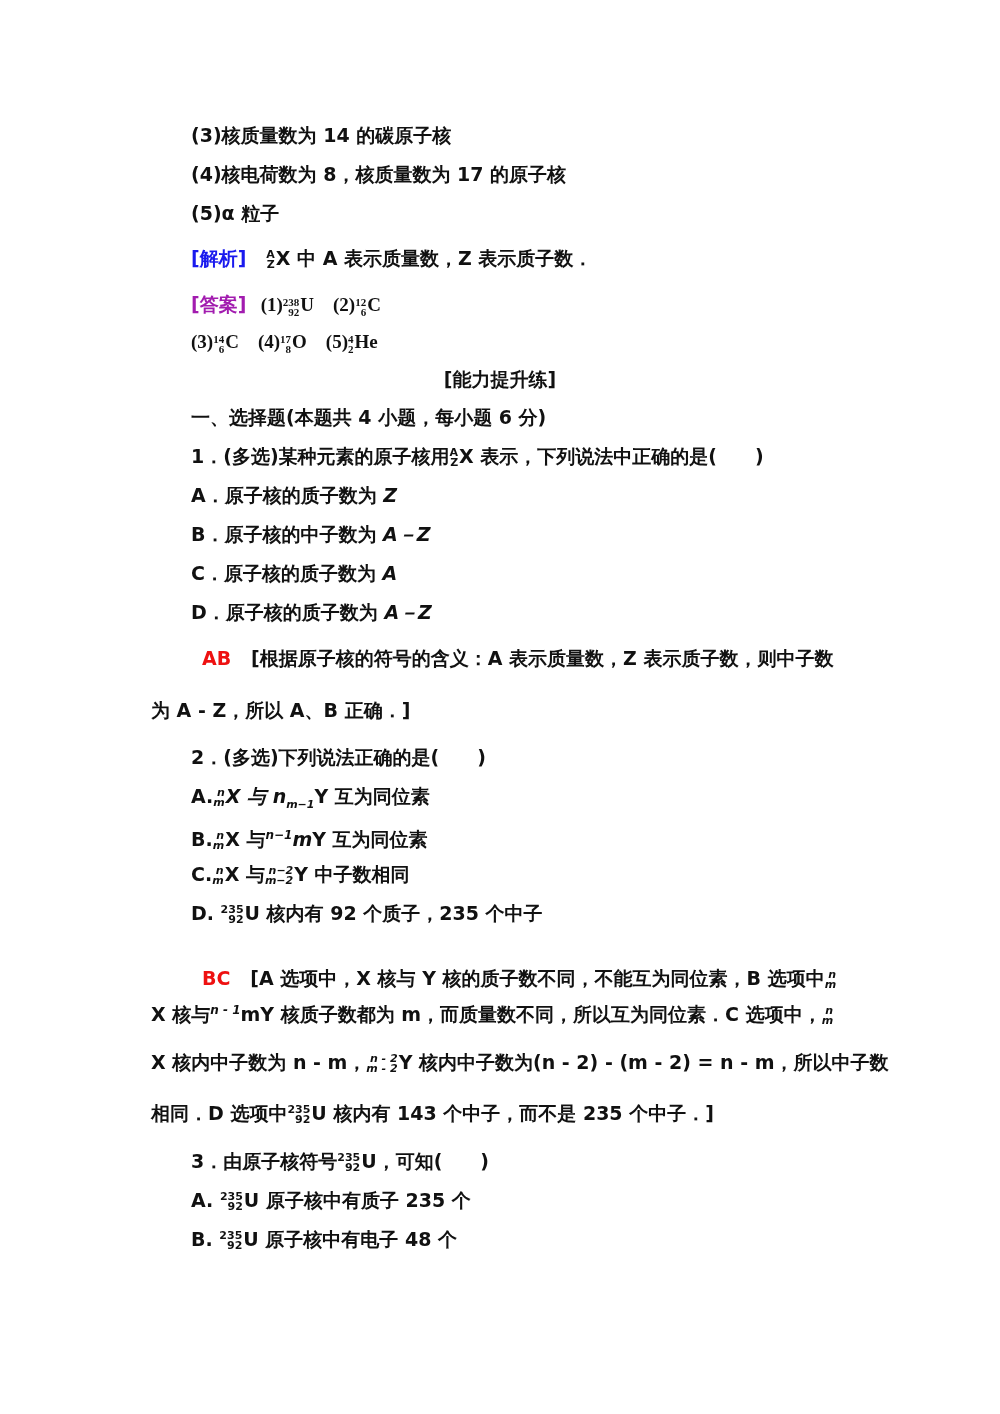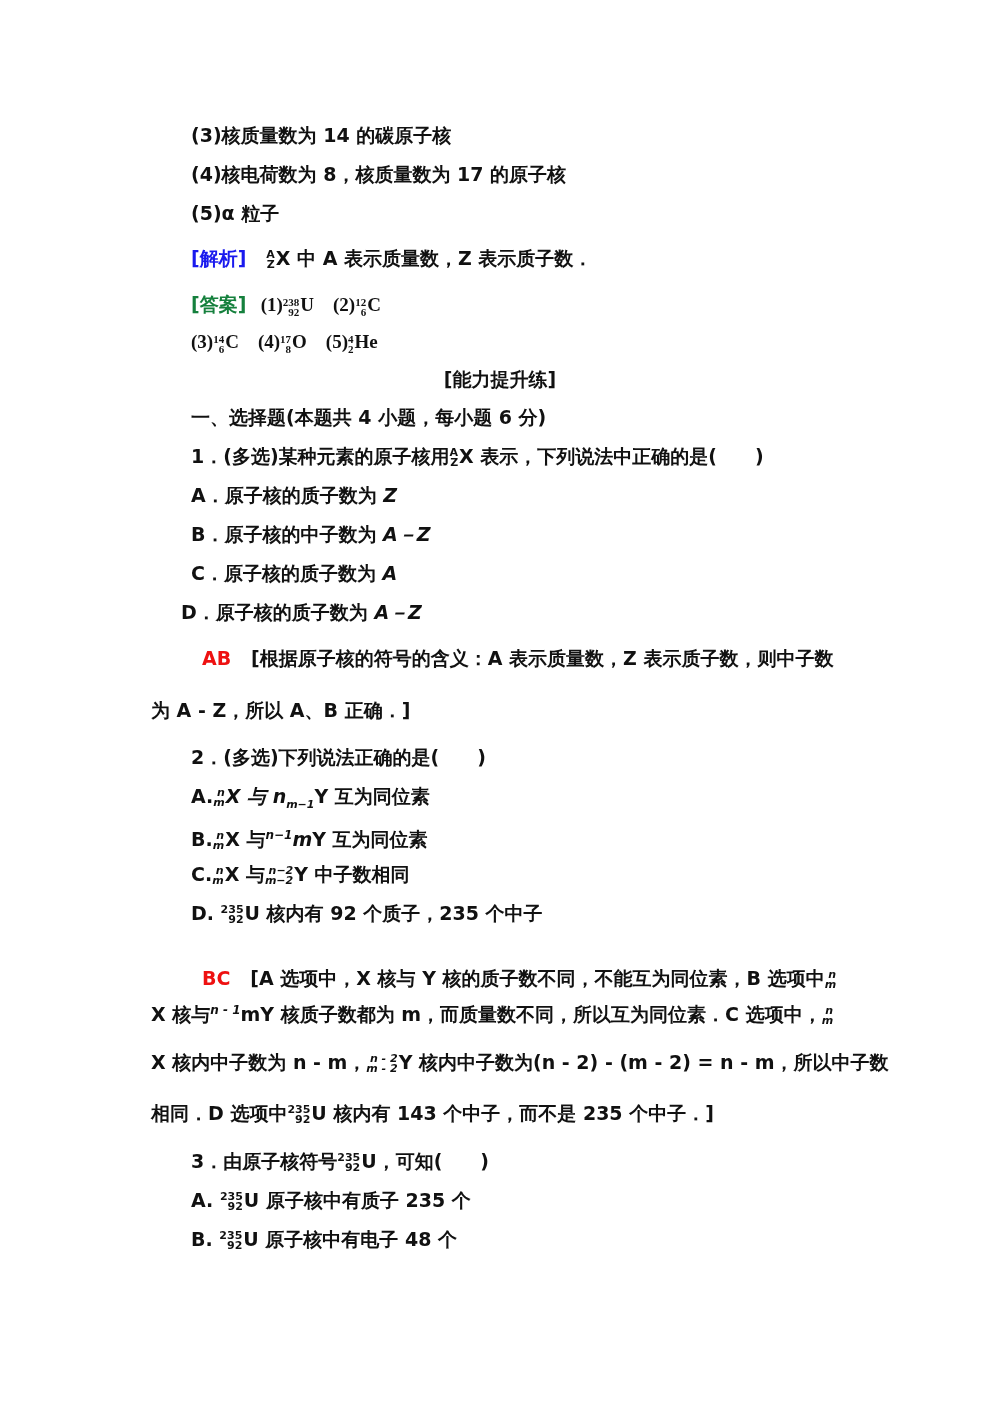--- a/index.html
+++ b/index.html
@@ -7,21 +7,21 @@
       width: 1000px; height: 1414px; position: relative; overflow: hidden;
       font-family: "Liberation Serif", "DejaVu Serif", serif;
       color: #111111;
     }
     .line {
       position: absolute; font-size: 19px; font-weight: bold;
       white-space: nowrap; line-height: 24px;
     }
     .cjk { font-family: "DejaVu Sans", "Liberation Sans", sans-serif; }
     .tag-blue { color: #1a1aee; font-weight: bold; }
-    .tag-red { color: #15803d; font-weight: bold; }
+    .tag-red { color: #a21caf; font-weight: bold; }
     .ans { color: #ee1111; font-weight: bold; margin-left: 11px; }
     .it { font-style: italic; }
     .nuc { display: inline-flex; flex-direction: column; vertical-align: middle;
            font-size: 11px; line-height: 10px; text-align: right; margin-right: 1px; }
     .nuc span { display: block; }
     .sup { font-size: 12px; vertical-align: super; }
     .center { left: 0; width: 1000px; text-align: center; }
   </style>
 </head>
 <body>
@@ -72,21 +72,21 @@
 
   <div class="line cjk" style="left:191px;top:444px">
     <span>1．(多选)某种元素的原子核用</span><span class="nuc">
         <span>A</span>
         <span>Z</span>
       </span><span>X 表示，下列说法中正确的是(　　)</span>
   </div>
   <div class="line cjk" style="left:191px;top:483px"><span>A．原子核的质子数为 </span><span class="it">Z</span></div>
   <div class="line cjk" style="left:191px;top:522px"><span>B．原子核的中子数为 </span><span class="it">A－Z</span></div>
   <div class="line cjk" style="left:191px;top:561px"><span>C．原子核的质子数为 </span><span class="it">A</span></div>
-  <div class="line cjk" style="left:181px;top:600px"><span>D．原子核的质子数为 </span><span class="it">A－Z</span></div>
+  <div class="line cjk" style="left:191px;top:600px"><span>D．原子核的质子数为 </span><span class="it">A－Z</span></div>
 
   <div class="line cjk" style="left:191px;top:646px">
     <span class="ans">AB</span>&nbsp;&nbsp;&nbsp;<span>[根据原子核的符号的含义：A 表示质量数，Z 表示质子数，则中子数</span>
   </div>
   <div class="line cjk" style="left:151px;top:698px">为 A - Z，所以 A、B 正确．]</div>
 
   <div class="line cjk" style="left:191px;top:745px">2．(多选)下列说法正确的是(　　)</div>
 
   <div class="line cjk" style="left:191px;top:784px">
     <span>A.</span><span class="nuc it">

